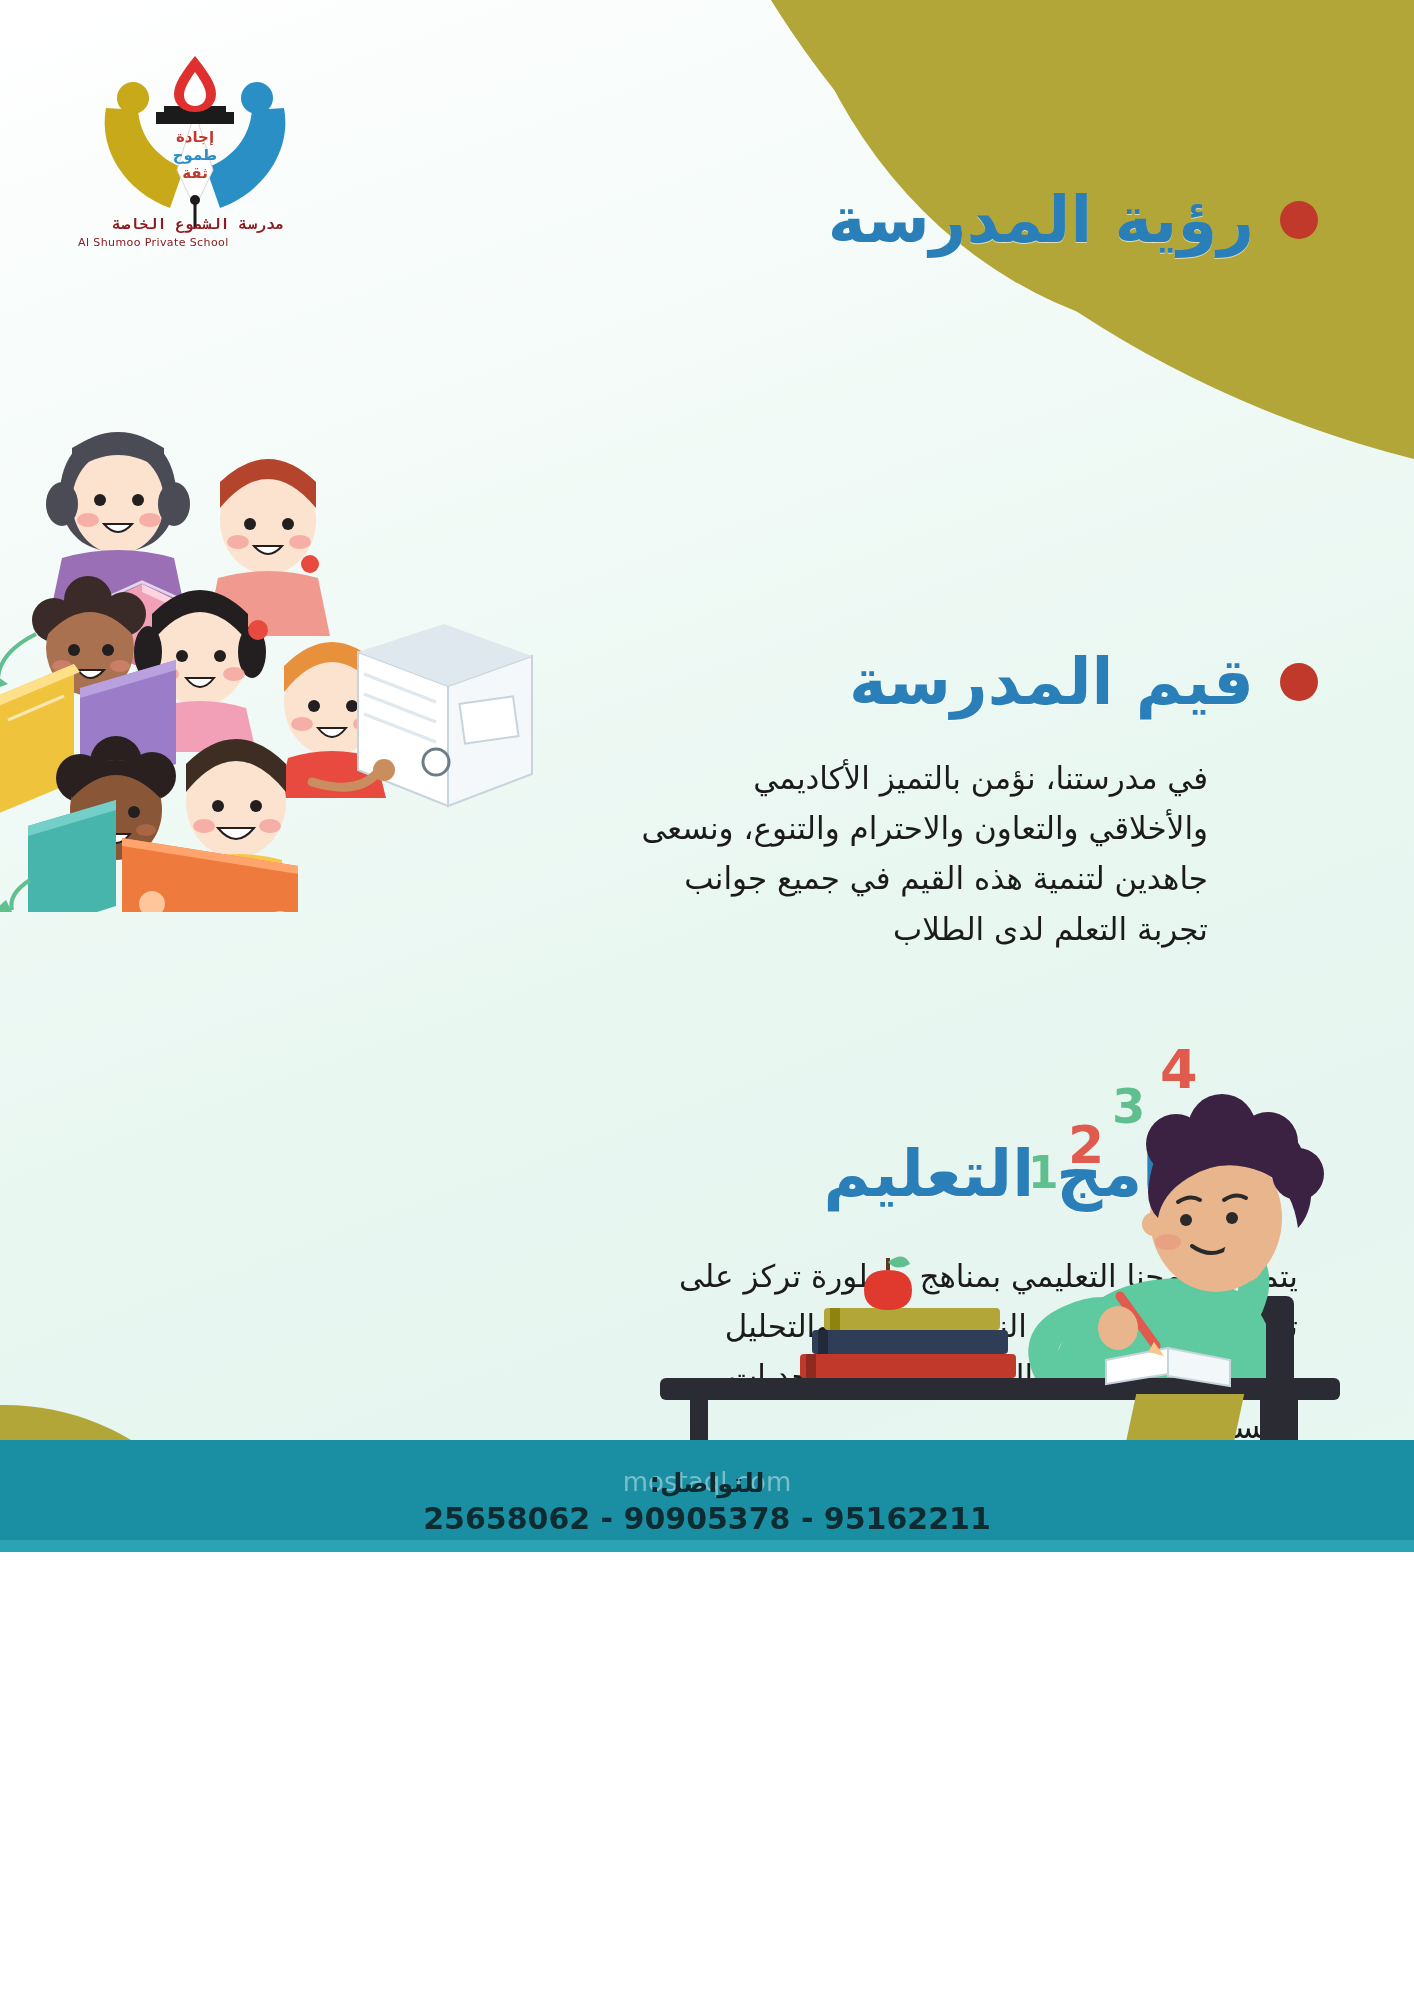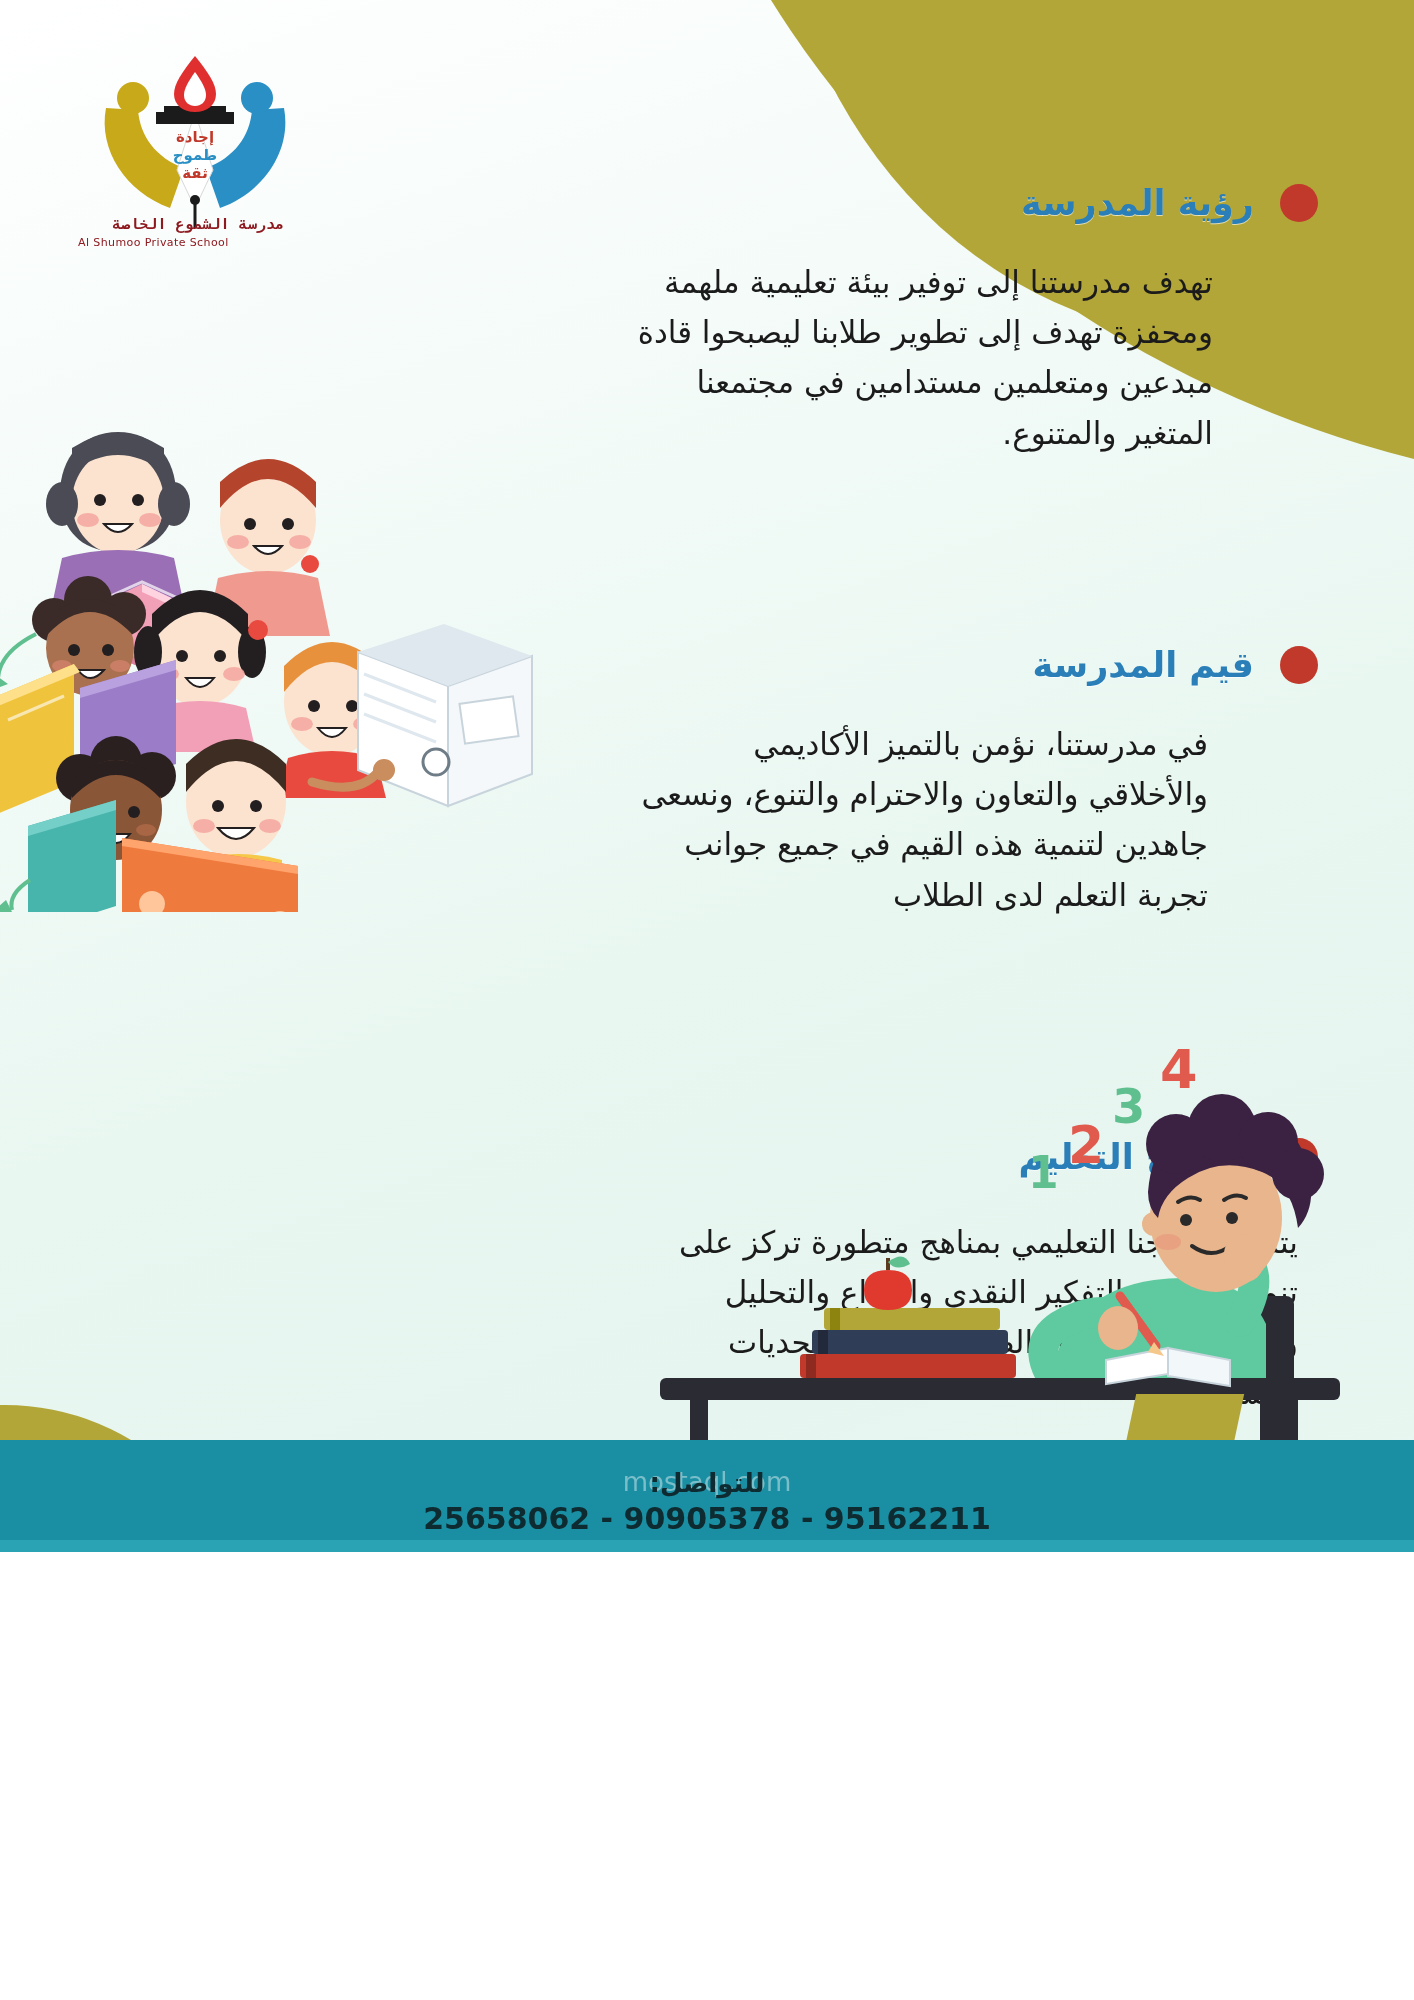--- a/index.html
+++ b/index.html
@@ -108,21 +108,21 @@
   .section { position:absolute; }
   .sec-head {
     display:flex; align-items:center; justify-content:flex-start;
     gap:26px;
   }
   .bullet {
     width:38px; height:38px; border-radius:50%;
     background:#c0392b; flex:0 0 auto;
   }
   .sec-title {
-    font-size:35px; font-weight:bold;
+    font-size:64px; font-weight:bold;
     color:#2a7fb8;
     letter-spacing:0;
     text-shadow:0 1px 0 rgba(255,255,255,0.6);
     white-space:nowrap;
   }
   .sec-body {
     margin-top:34px;
     font-size:31px;
     line-height:1.62;
     color:#1b1b1b;
@@ -324,21 +324,20 @@
       <path d="M44 282 q-36 18 -38 44" stroke="#5fbf8f" stroke-width="4" fill="none"></path>
       <path d="M2 322 l-2 16 l16 -6 z" fill="#5fbf8f"></path>
     </svg>
   </div>
 
   <div class="section" id="sec-vision">
     <div class="sec-head">
       <span class="bullet"></span>
       <span class="sec-title">رؤية المدرسة</span>
     </div>
-    <p class="sec-body">تهدف مدرستنا إلى توفير بيئة تعليمية ملهمة ومحفزة تهدف إلى تطوير طلابنا ليصبحوا قادة مبدعين ومتعلمين مستدامين في مجتمعنا المتغير والمتنوع.</p>
   </div>
 
   <div class="section" id="sec-values">
     <div class="sec-head">
       <span class="bullet"></span>
       <span class="sec-title">قيم المدرسة</span>
     </div>
     <p class="sec-body">في مدرستنا، نؤمن بالتميز الأكاديمي والأخلاقي والتعاون والاحترام والتنوع، ونسعى جاهدين لتنمية هذه القيم في جميع جوانب تجربة التعلم لدى الطلاب</p>
   </div>
 

